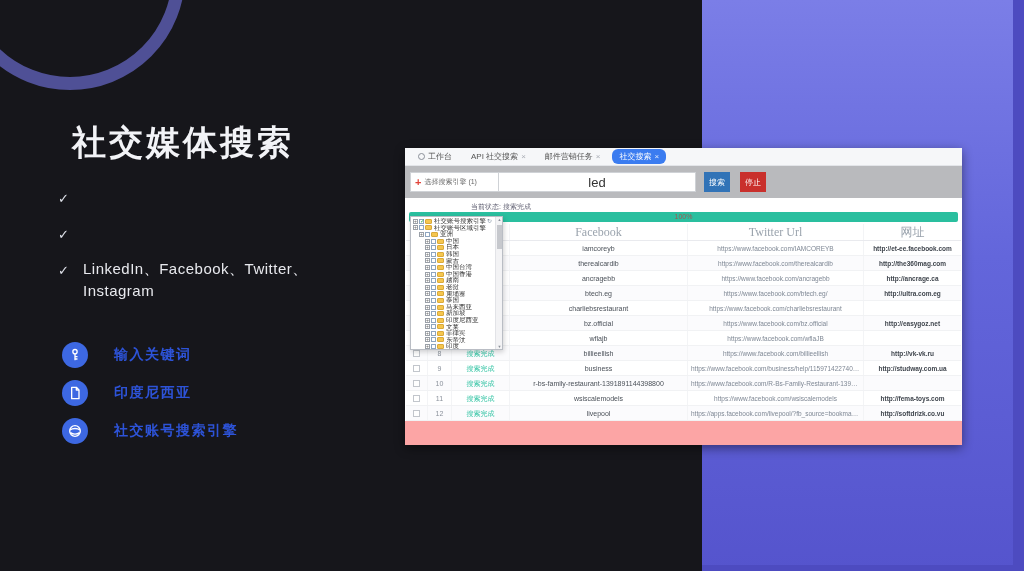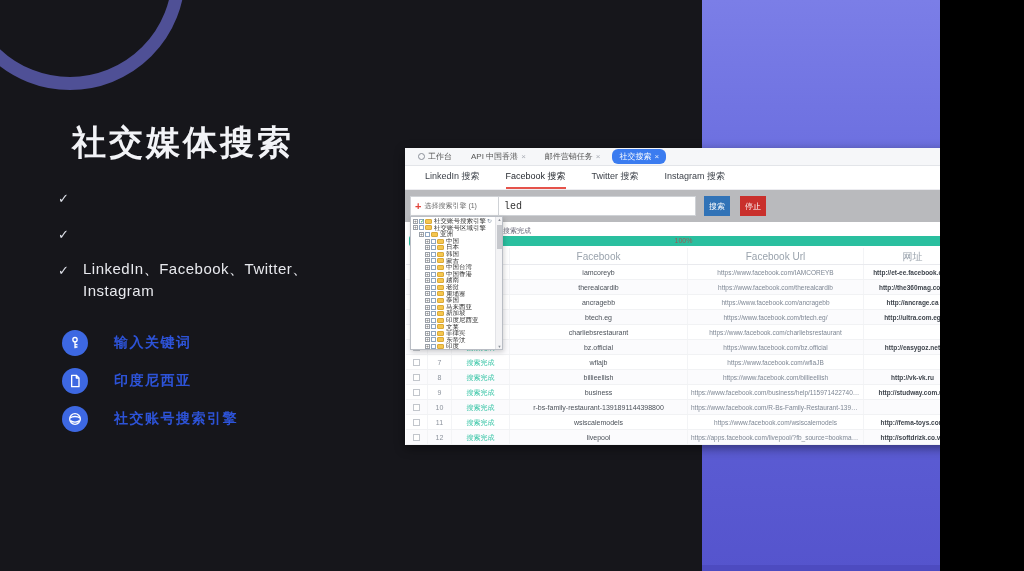--- a/index.html
+++ b/index.html
@@ -1,35 +1,35 @@
 <!DOCTYPE html>
 <html><head>
 <meta charset="utf-8">
 <style>
   * { margin:0; padding:0; box-sizing:border-box; }
   html,body { background:#000; }
   body { font-family:"Liberation Sans", sans-serif; }
-  .slide { position:relative; width:940px; height:571px; background:#16161b; overflow:hidden; }
+  .slide { position:relative; width:1024px; height:571px; background:#16161b; overflow:hidden; }
 
   
   .right-panel { position:absolute; left:702px; top:0; width:322px; height:571px;
                  background:linear-gradient(180deg,#7b7ee7 0%,#6366db 45%,#5554cd 100%); }
   .right-edge  { position:absolute; left:1013px; top:0; width:11px; height:571px; background:#4d4bc0; }
   .bottom-edge { position:absolute; left:702px; top:565px; width:322px; height:6px; background:#4d4bc0; }
   .ring { position:absolute; left:-45px; top:-140px; width:230px; height:230px;
           border:13px solid #4f5096; border-radius:50%; }
 
   
   .title { position:absolute; left:72px; top:120px; font-size:34px; font-weight:bold;
            color:#f2f3f7; letter-spacing:3px; }
   .bullets { position:absolute; left:58px; top:186px; width:290px; }
   .bullet { display:flex; margin-bottom:12px; color:#e8e9ee; font-size:15px; line-height:22px; }
   .bullet .chk { width:25px; flex:none; color:#dfe2ea; font-size:13px; padding-top:2px; }
   .bullet .txt { width:245px; letter-spacing:0.5px; }
-  .features { position:absolute; left:62px; top:330px; }
+  .features { position:absolute; left:62px; top:342px; }
   .feature { display:flex; align-items:center; height:26px; margin-bottom:12px; }
   .fi { width:26px; height:26px; border-radius:50%; background:#3d68e2; flex:none;
         display:flex; align-items:center; justify-content:center; margin-right:26px; }
   .fi svg { width:16px; height:16px; }
   .fl { font-size:14px; font-weight:bold; color:#2d53d8; letter-spacing:1.5px; }
 
   
   .app { position:absolute; left:405px; top:148px; width:557px; height:297px; background:#fca5a5;
          box-shadow:0 3px 10px rgba(0,0,0,.45); font-size:8px; color:#333; }
   .win-tabs { height:18px; background:#f6f7f9; border-bottom:1px solid #e3e5e9;
@@ -42,37 +42,37 @@
 
   .nav-tabs { height:24px; display:flex; align-items:flex-end; padding-left:20px; gap:26px;
               background:#fff; border-bottom:1px solid #ececf0; }
   .nav-tab { font-size:9px; color:#3a3f47; padding-bottom:6px; }
   .nav-tab.active { padding-bottom:4px; border-bottom:2px solid #e5534b; color:#1f2329; }
 
   .search-band { height:32px; background:#b9babd; display:flex; align-items:center; padding-left:5px; }
   .engine-select { width:89px; height:20px; background:#fff; border:1px solid #cfd2d6;
                    display:flex; align-items:center; gap:3px; padding:0 4px; font-size:7px; color:#666; }
   .plus { color:#e2443a; font-size:11px; font-weight:bold; line-height:1; }
-  .kw { width:197px; height:20px; border:1px solid #cfd2d6; border-left:none; font-size:10px;
-        padding:0 5px; color:#333; outline:none; font-family:Liberation Mono, monospace; }
+  .kw { width:197px; height:20px; border:1px solid #cfd2d6; border-left:none; font-size:13px;
+        padding:0 5px; color:#333; outline:none; font-family:Liberation Sans, sans-serif;text-align:center; }
   .btnx { height:20px; width:26px; border:none; color:#fff; font-size:8px; cursor:pointer;
           font-family:"Liberation Sans",sans-serif; }
   .btn-search { margin-left:8px; background:#3173b7; }
   .btn-stop   { margin-left:10px; background:#c9302c; }
 
   .content { position:relative; height:223px; background:#fff; }
   .status-line { position:absolute; left:66px; top:4px; font-size:7px; color:#667; }
   .progress { position:absolute; left:4px; top:14px; width:549px; height:10px;
               background:#2abf9f; border-radius:2px; text-align:center; }
   .progress span { font-size:7px; line-height:10px; color:#9c5a55; }
 
   .table { position:absolute; left:1px; top:26px; width:555px; }
   .thead, .trow { display:grid; grid-template-columns:22px 24px 58px 178px 176px 97px; }
   .thead { height:17px; border-bottom:1px solid #e9eaee; }
-  .thead .cell { line-height:17px; font-size:10px; color:#9aa3ad; }
+  .thead .cell { line-height:17px; font-size:12px; color:#9aa3ad;font-family:Liberation Serif, serif; }
   .trow { height:15px; border-bottom:1px solid #f1f2f4; }
   .trow:nth-child(even) { background:#fbfbfd; }
   .cell { text-align:center; overflow:hidden; white-space:nowrap; text-overflow:ellipsis;
           border-right:1px solid #f3f4f6; padding:0 3px; line-height:15px; font-size:7px; }
   .cell:last-child { border-right:none; }
   .cb { width:7px; height:7px; border:1px solid #c2c6cc; margin:4px auto 0; background:#fff; }
   .num { color:#8b929c; }
   .chip { color:#2cc2a1; }
   .fbname { color:#4a5058; }
   .url { color:#7e8794; font-size:6.5px; }
@@ -149,37 +149,31 @@
       </div>
     </div>
 
   <div class="app">
     <div class="win-tabs" id="winTabs">
         <div class="win-tab">
           <span class="circle-icon"></span>
           <span>工作台</span>
         </div>
         <div class="win-tab">
-          <span>API 中国香港</span>
+          <span>API 社交搜索</span>
           <span class="close">×</span>
         </div>
         <div class="win-tab">
           <span>邮件营销任务</span>
           <span class="close">×</span>
         </div>
         <div class="win-tab active">
           <span>社交搜索</span>
           <span class="close">×</span>
         </div>
-      </div>
-    <div class="nav-tabs" id="navTabs">
-        <div class="nav-tab">LinkedIn 搜索</div>
-        <div class="nav-tab active">Facebook 搜索</div>
-        <div class="nav-tab">Twitter 搜索</div>
-        <div class="nav-tab">Instagram 搜索</div>
       </div>
 
     <div class="search-band">
       <div class="engine-select">
         <span class="plus">+</span>
         <span>选择搜索引擎 (1)</span>
       </div>
       <input class="kw" value="led" style="">
       <button class="btnx btn-search">搜索</button>
       <button class="btnx btn-stop">停止</button>
@@ -189,21 +183,21 @@
       <div class="status-line">当前状态: 搜索完成</div>
       <div class="progress">
         <span>100%</span>
       </div>
       <div class="table">
         <div class="thead" id="thead">
             <div class="cell"></div>
             <div class="cell"></div>
             <div class="cell"></div>
             <div class="cell">Facebook</div>
-            <div class="cell">Facebook Url</div>
+            <div class="cell">Twitter Url</div>
             <div class="cell">网址</div>
           </div>
         <div id="tbody">
             <div class="trow">
               <div class="cell">
                 <div class="cb"></div>
               </div>
               <div class="cell num">1</div>
               <div class="cell chip">搜索完成</div>
               <div class="cell fbname">iamcoreyb</div>

